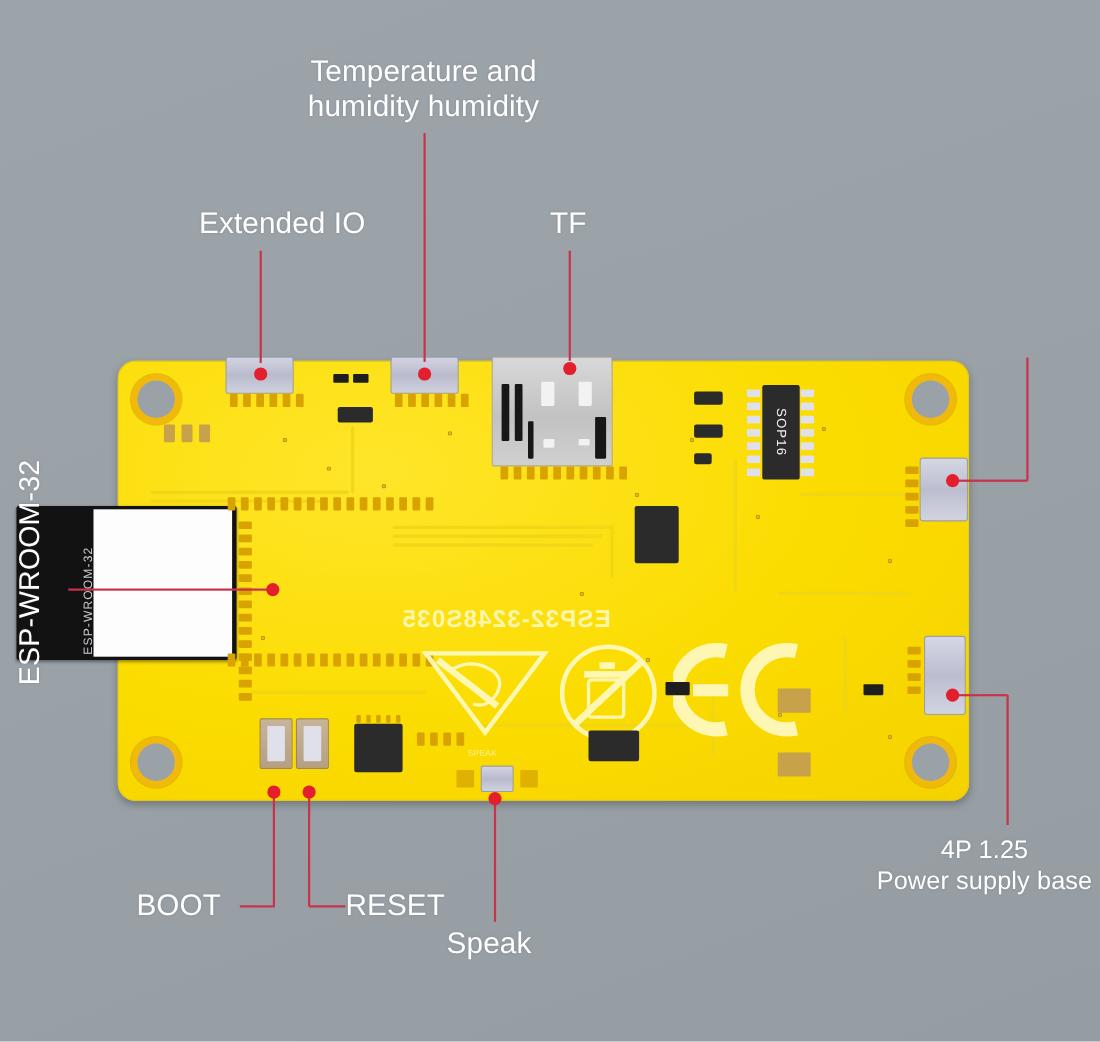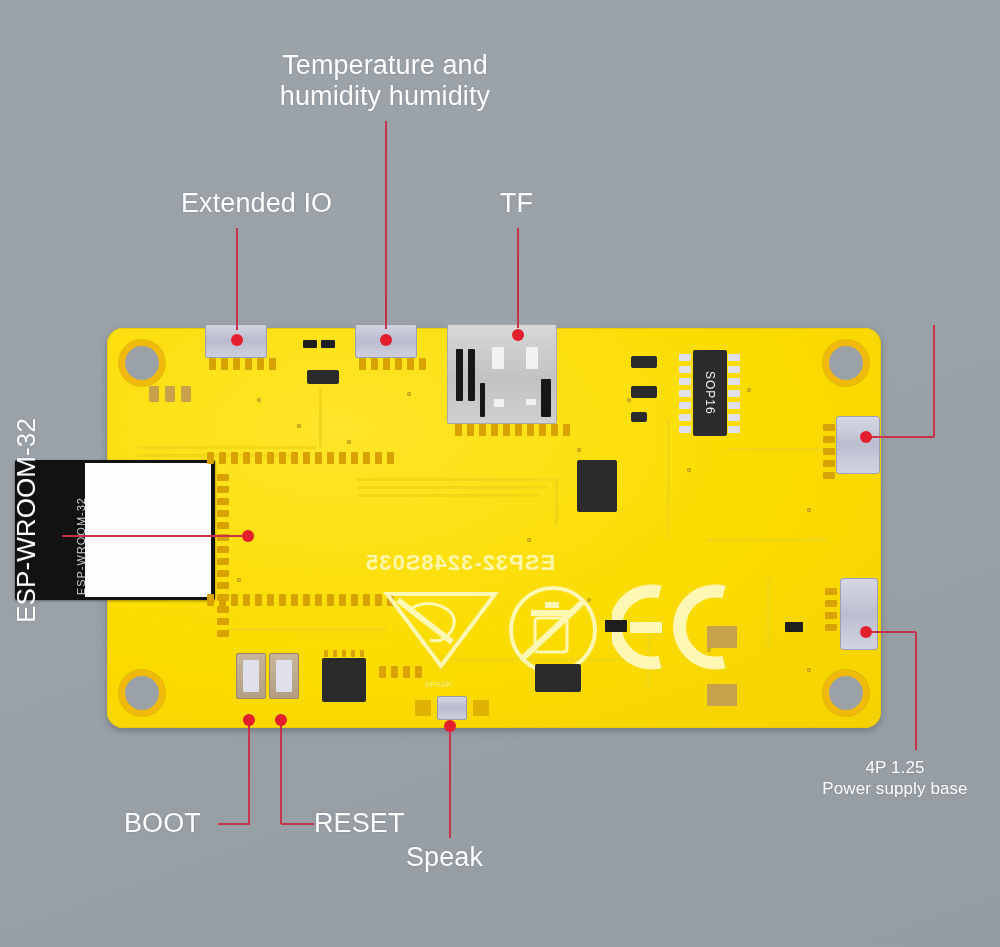--- a/index.html
+++ b/index.html
@@ -16,21 +16,21 @@
   
   .label {
     position:absolute;
     color:#ffffff;
     font-size:27px;
     line-height:1.14;
     white-space:pre-line;
     letter-spacing:.1px;
     text-shadow:0 0 2px rgba(80,88,95,.35);
   }
-  .label.small { font-size:17px; line-height:1.22; }
+  .label.small { font-size:23px; line-height:1.22; }
   .label.center { text-align:center; }
   .label.vert {
     writing-mode:vertical-rl;
     transform:rotate(180deg);
     font-size:26px;
   }
   
   .lead { position:absolute; background:#c8324b; }
   .lead.v { width:2px; }
   .lead.h { height:2px; }

